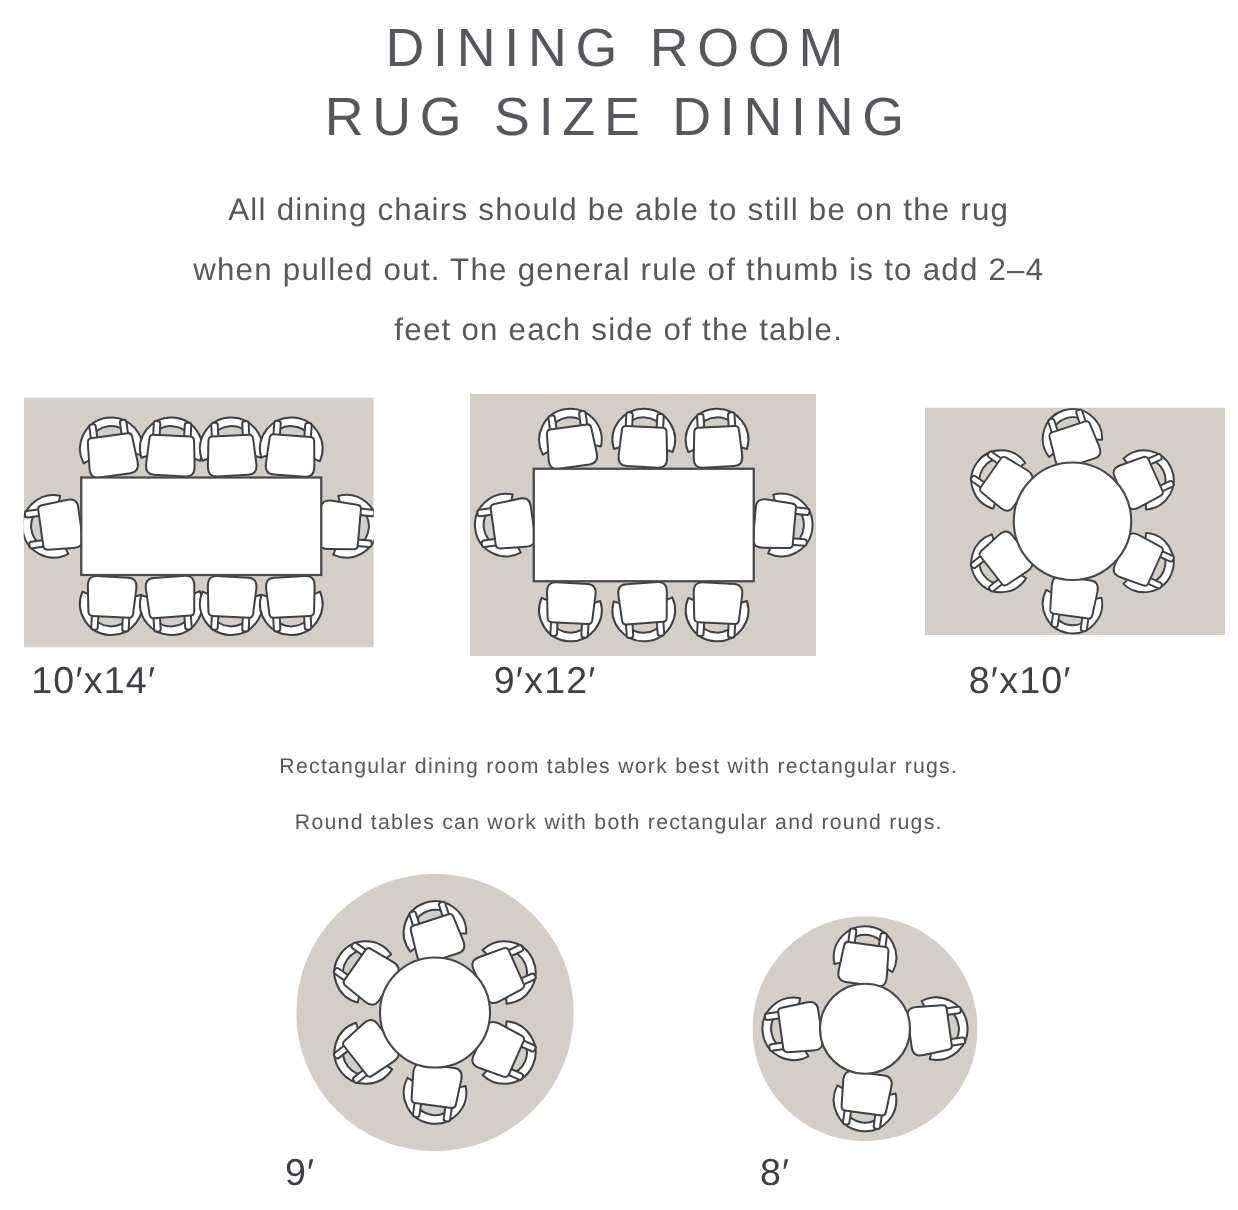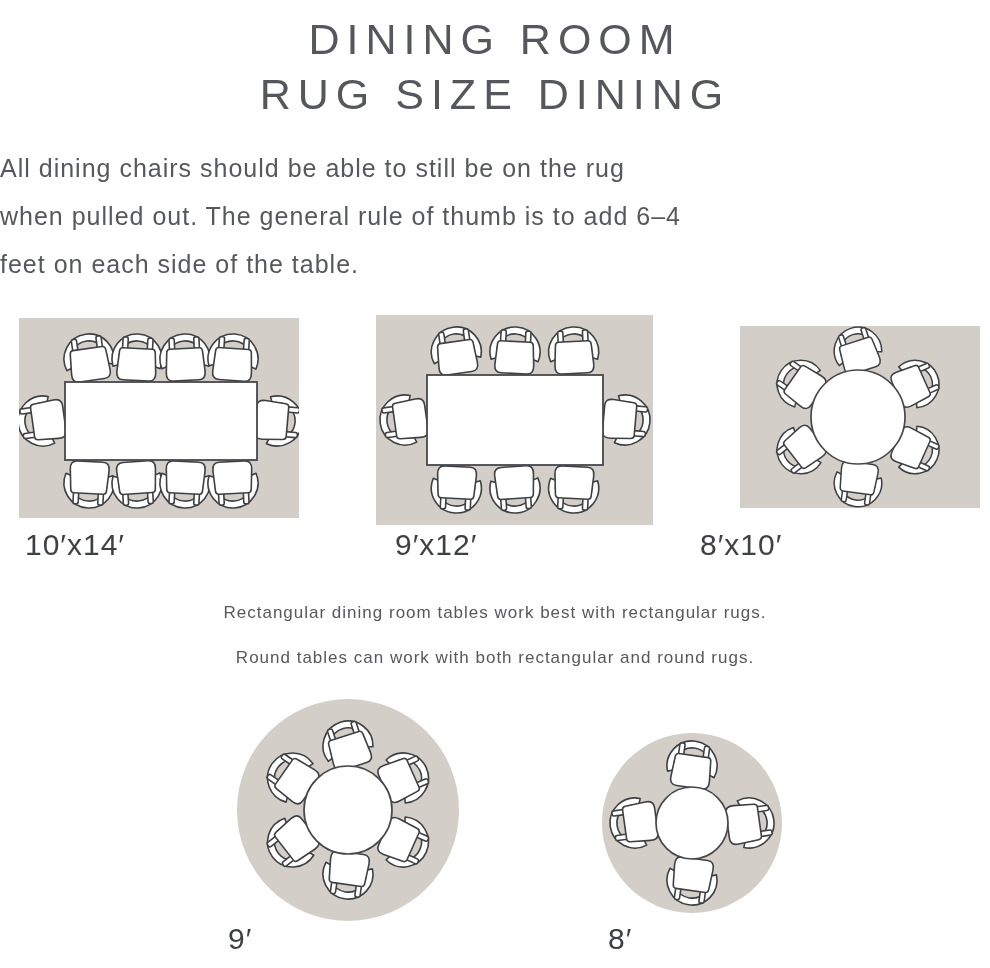--- a/index.html
+++ b/index.html
@@ -7,21 +7,21 @@
     position:relative; width:990px; height:968px; overflow:hidden;
     background:#ffffff; font-family:"Liberation Sans", sans-serif;
   }
   .title {
     position:absolute; top:12px; left:0; right:0; margin:0;
     text-align:center; font-size:43px; line-height:55px; font-weight:400;
     letter-spacing:7px; color:#55575c;
   }
   .intro {
     position:absolute; top:144px; left:0; right:0; margin:0;
-    text-align:left; font-size:25px; line-height:48px;
+    text-align:center; font-size:25px; line-height:48px;
     letter-spacing:1px; color:#56585c; font-weight:400;
   }
   .note {
     position:absolute; top:590px; left:0; right:0; margin:0;
     text-align:center; font-size:17px; line-height:45px;
     letter-spacing:1px; color:#56585c; font-weight:400;
   }
   .intro span, .note span { display:block; }
   .diagram { position:absolute; margin:0; padding:0; }
   .diagram svg { display:block; }
@@ -35,21 +35,21 @@
 
 <div class="page">
 
   <h1 class="title">
     <span>DINING ROOM</span><br>
     <span>RUG SIZE DINING</span>
   </h1>
 
   <p class="intro">
     <span>All dining chairs should be able to still be on the rug</span>
-    <span>when pulled out. The general rule of thumb is to add 6–4</span>
+    <span>when pulled out. The general rule of thumb is to add 2–4</span>
     <span>feet on each side of the table.</span>
   </p>
 
   <figure class="diagram" style="left:19px; top:318px; width:280px; height:200px;">
       <svg width="280" height="200" viewBox="0 0 280 200" xmlns="http://www.w3.org/2000/svg">
         <rect width="280" height="200" fill="#d4cec8"></rect>
         <g transform="translate(70 41) rotate(-8)" fill="#ffffff" stroke="#3f4043" stroke-width="1.6" stroke-linejoin="round">
     <path d="M -23.5 8.5 A 25 25 0 1 1 23.5 8.5 L 16.9 6.1 A 18 18 0 1 0 -16.9 6.1 Z"></path>
     <rect x="-15" y="-21.5" width="5.2" height="14" rx="2"></rect>
     <rect x="9.8" y="-21.5" width="5.2" height="14" rx="2"></rect>
@@ -228,21 +228,21 @@
     <rect x="9.8" y="-21.5" width="5.2" height="14" rx="2"></rect>
     <path d="M -14.8 -10.5 L 14.8 -10.5 Q 17.6 -10.5 17.9 -7.2 L 19.4 13 Q 20 21.5 12.5 21.5
              L -12.5 21.5 Q -20 21.5 -19.4 13 L -17.9 -7.2 Q -17.6 -10.5 -14.8 -10.5 Z"></path>
   </g>
         <circle cx="118" cy="91" r="47" fill="#ffffff" stroke="#46484c" stroke-width="1.7"></circle>
       </svg>
     </figure>
 
   <div class="size-label" style="left:25px; top:528px;">10′x14′</div>
   <div class="size-label" style="left:381px; top:528px;margin-left:14px;">9′x12′</div>
-  <div class="size-label" style="left:700px; top:528px;">8′x10′</div>
+  <div class="size-label" style="left:775px; top:528px;">8′x10′</div>
 
   <p class="note">
     <span>Rectangular dining room tables work best with rectangular rugs.</span>
     <span>Round tables can work with both rectangular and round rugs.</span>
   </p>
 
   <figure class="diagram" style="left:237px; top:699px; width:222px; height:222px;">
       <svg width="222" height="222" viewBox="0 0 222 222" xmlns="http://www.w3.org/2000/svg">
         <circle cx="111" cy="111" r="111" fill="#d4cec8"></circle>
         <g transform="translate(111 47) rotate(-18)" fill="#ffffff" stroke="#3f4043" stroke-width="1.6" stroke-linejoin="round">

